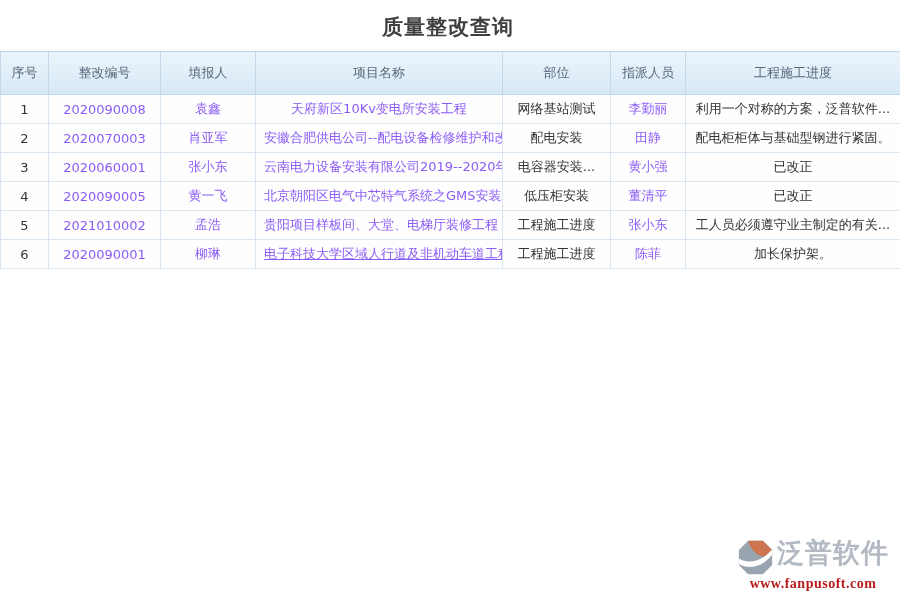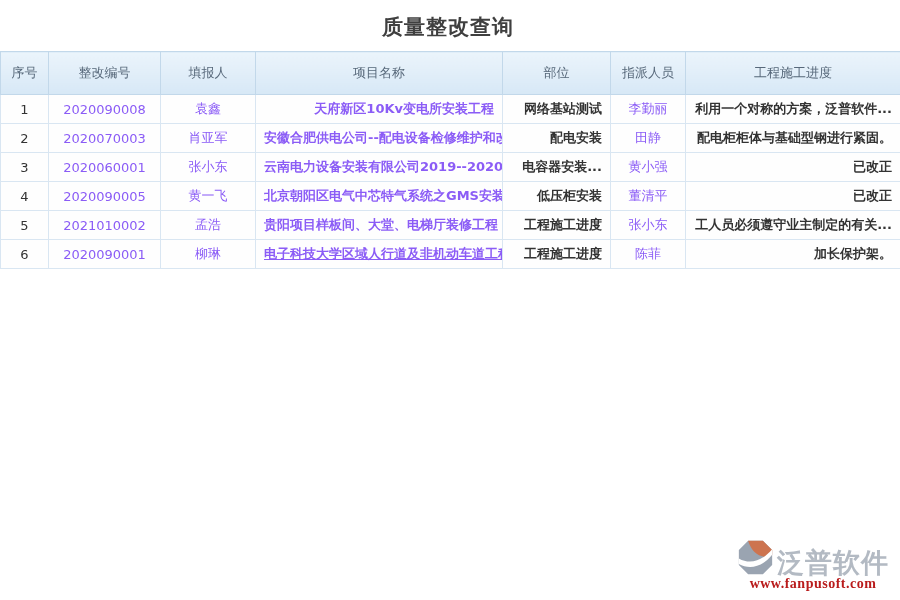--- a/index.html
+++ b/index.html
@@ -40,26 +40,26 @@
   table.query-table td {
     border: 1px solid #d9e6f2;
     height: 29px;
     padding: 0 8px;
     color: #333333;
     white-space: nowrap;
     overflow: hidden;
     background: #fefefe;
   }
   td.align-center { text-align: center; }
-  td.align-left { text-align: right; font-weight: bold; }
+  td.align-left { text-align: center; }
   .cell-link { color: #8b5cf6; text-decoration: none; cursor: pointer; }
   .cell-link.underlined { text-decoration: underline; }
 
   .watermark { position: absolute; right: 7px; bottom: 8px; text-align: center; }
-  .brand-row { display: flex; align-items: flex-end; justify-content: flex-end; gap: 3px; }
+  .brand-row { display: flex; align-items: flex-start; justify-content: flex-end; gap: 3px; }
   .logo-icon { display: inline-block; width: 37px; height: 37px; }
   .brand-text {
     font-size: 27px;
     font-weight: bold;
     color: #b3bac3;
     letter-spacing: 1px;
     line-height: 1;
   }
   .brand-url {
     font-family: "Liberation Serif", "DejaVu Serif", serif;

